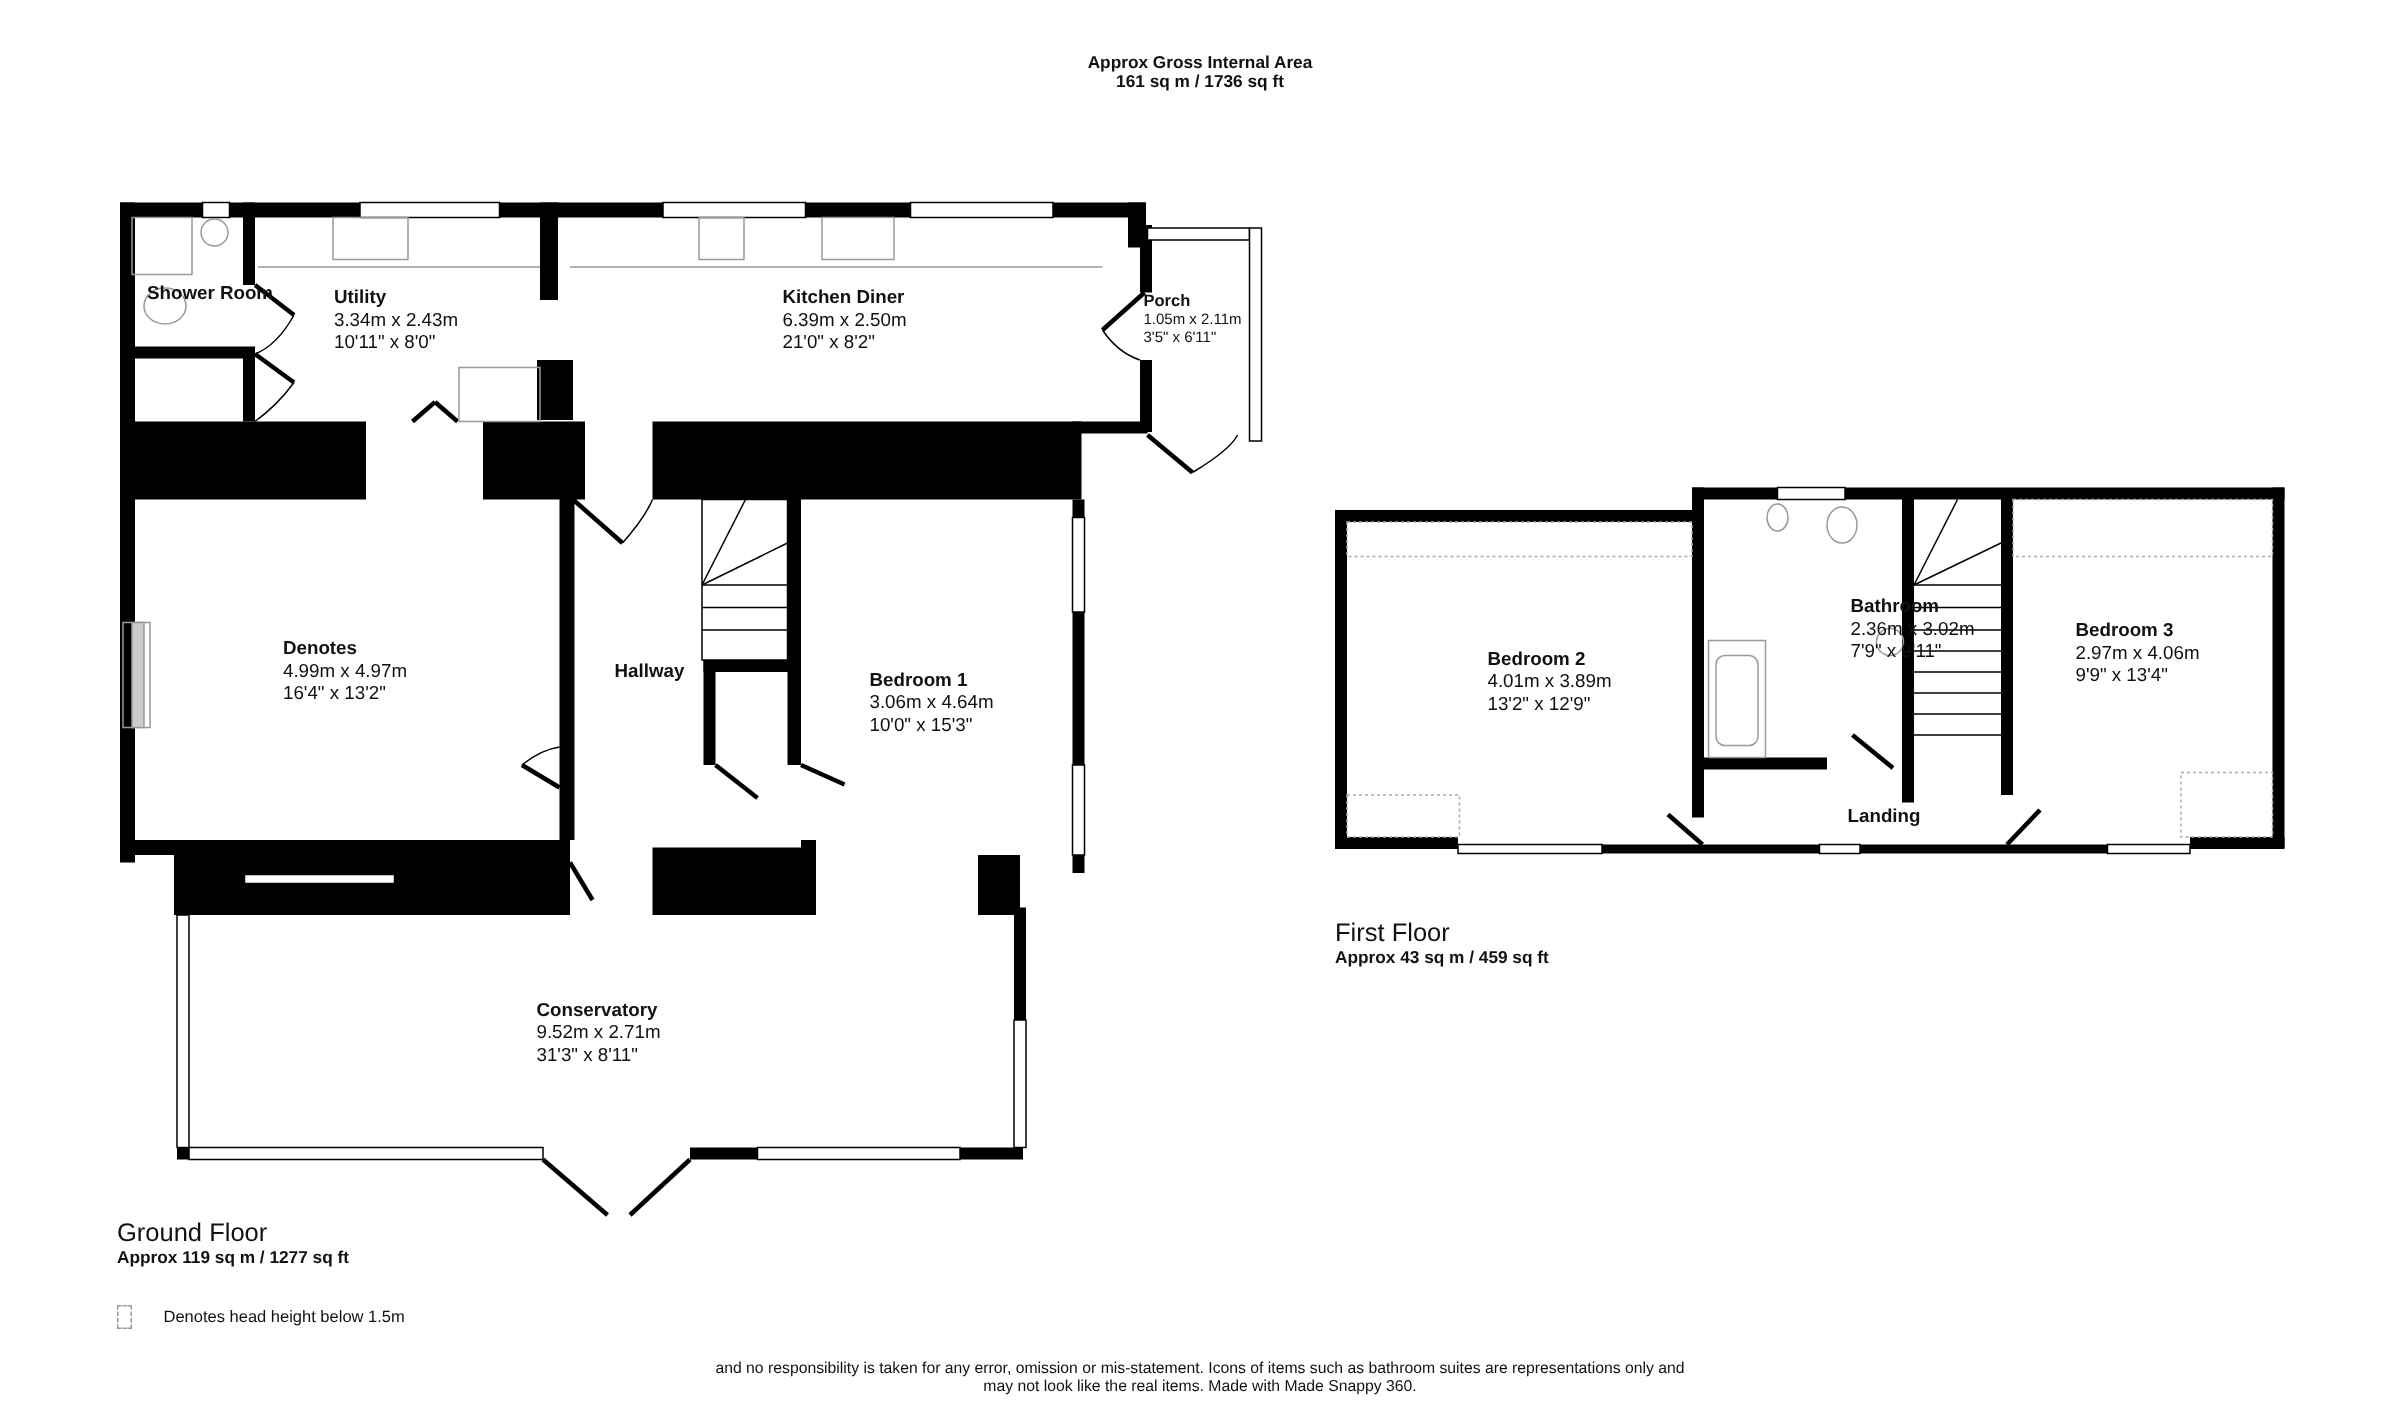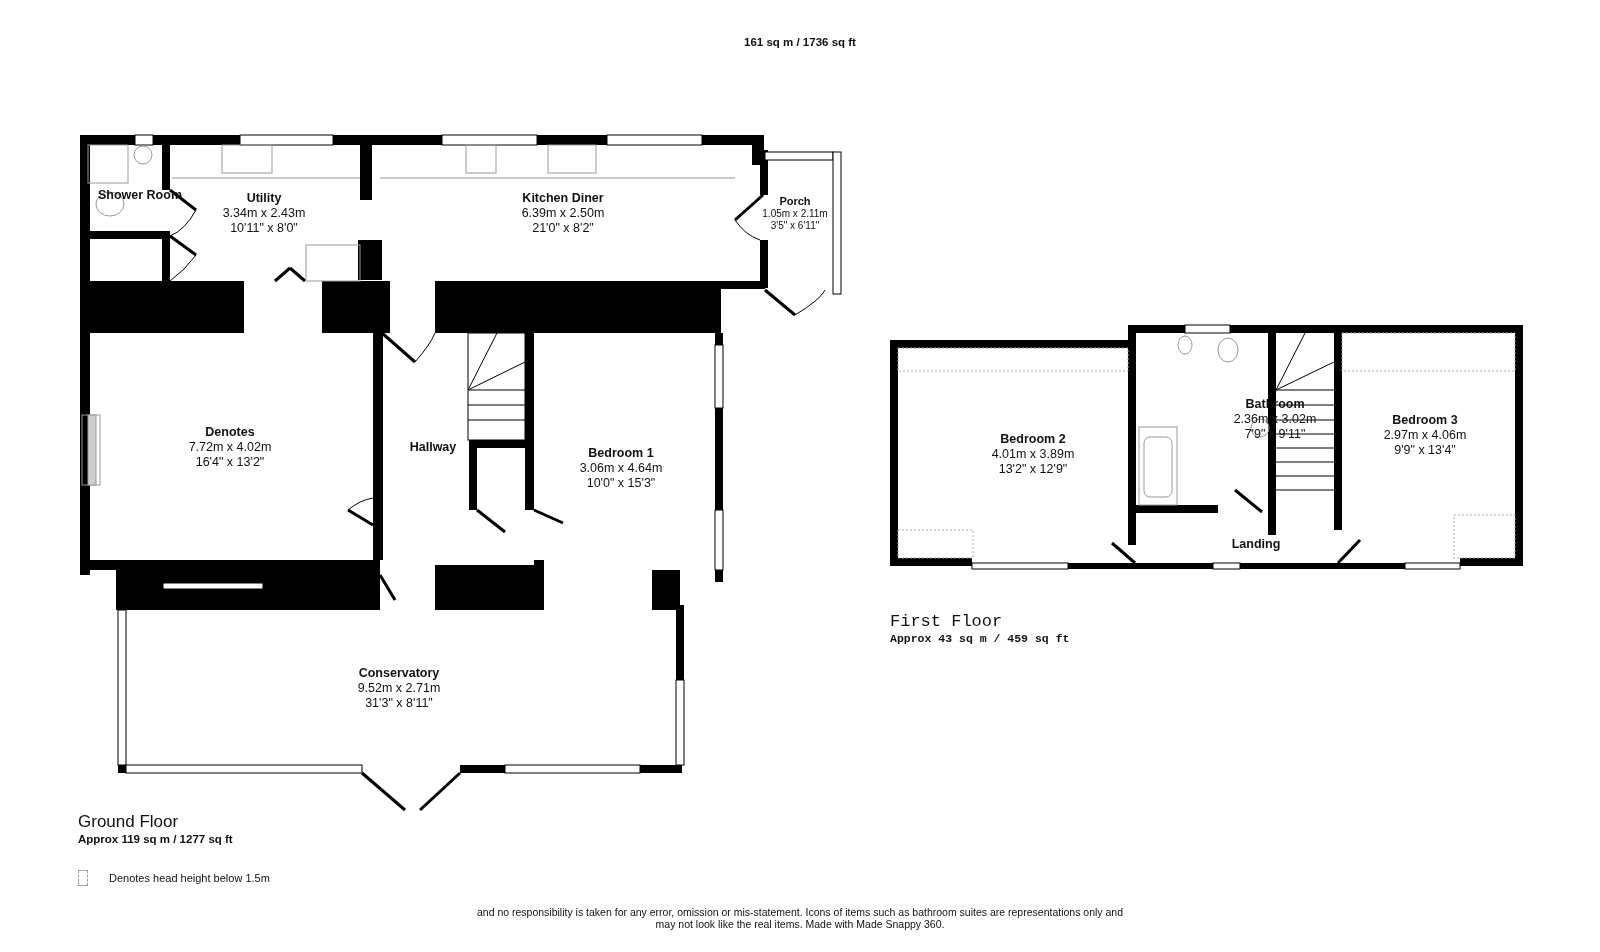--- a/index.html
+++ b/index.html
@@ -5,30 +5,31 @@
   html,body{margin:0;padding:0;background:#ffffff;}
   body{width:1600px;height:952px;position:relative;overflow:hidden;font-family:"Liberation Sans",sans-serif;color:#111;}
   .abs{position:absolute;}
   .hdr{left:0;width:1600px;top:36px;text-align:center;font-weight:bold;font-size:11.5px;line-height:13px;}
   .floor-title{font-size:17px;line-height:20px;}
   .floor-area{font-weight:bold;font-size:11.5px;line-height:14px;}
   .legend{font-size:11px;display:flex;align-items:center;gap:21px;}
   .legend-box{width:8px;height:14px;border:1px dashed #999;}
   .disclaimer{left:420px;width:760px;top:906px;text-align:center;font-size:10.5px;line-height:12px;}
   svg{position:absolute;left:0;top:0;}
-  .room{position:absolute;text-align:center;transform:translate(-50%,0);white-space:nowrap;}
+  .room{position:absolute;transform:translate(-50%,0);white-space:nowrap;}
   .room .name{font-weight:bold;font-size:12.5px;line-height:15px;}
   .room .dim{font-size:12.5px;line-height:15px;}
   .room.sm .name{font-size:11px;line-height:13px;}
   .room.sm .dim{font-size:10px;line-height:12px;}
 </style>
 </head>
 <body>
 
 <div class="abs hdr">
+  <div>Approx Gross Internal Area</div>
   <div>161 sq m / 1736 sq ft</div>
 </div>
 
 <svg width="1600" height="952" viewBox="0 0 1600 952">
   <g fill="#000" stroke="none">
 
     <rect x="80" y="135" width="684" height="10"></rect>
 
     <rect x="80" y="135" width="10" height="440"></rect>
 
@@ -198,21 +199,21 @@
   <div class="dim">6.39m x 2.50m</div>
   <div class="dim">21'0" x 8'2"</div>
 </div>
 <div class="room sm" style="left:795px;top:195px;">
   <div class="name">Porch</div>
   <div class="dim">1.05m x 2.11m</div>
   <div class="dim">3'5" x 6'11"</div>
 </div>
 <div class="room" style="left:230px;top:425px;">
   <div class="name">Denotes</div>
-  <div class="dim">7.72m x 4.02m</div>
+  <div class="dim">4.99m x 4.97m</div>
   <div class="dim">16'4" x 13'2"</div>
 </div>
 <div class="room" style="left:433px;top:440px;">
   <div class="name">Hallway</div>
 </div>
 <div class="room" style="left:621px;top:446px;">
   <div class="name">Bedroom 1</div>
   <div class="dim">3.06m x 4.64m</div>
   <div class="dim">10'0" x 15'3"</div>
 </div>
@@ -238,21 +239,21 @@
 <div class="room" style="left:1425px;top:413px;">
   <div class="name">Bedroom 3</div>
   <div class="dim">2.97m x 4.06m</div>
   <div class="dim">9'9" x 13'4"</div>
 </div>
 
 <div class="abs" style="left:78px;top:812px;">
   <div class="floor-title">Ground Floor</div>
   <div class="floor-area">Approx 119 sq m / 1277 sq ft</div>
 </div>
-<div class="abs" style="left:890px;top:612px;font-family:Liberation Mono, monospace;">
+<div class="abs" style="left:890px;top:612px;">
   <div class="floor-title">First Floor</div>
   <div class="floor-area">Approx 43 sq m / 459 sq ft</div>
 </div>
 
 <div class="abs legend" style="left:78px;top:870px;">
   <span class="legend-box"></span>
   <span>Denotes head height below 1.5m</span>
 </div>
 
 <div class="abs disclaimer">

